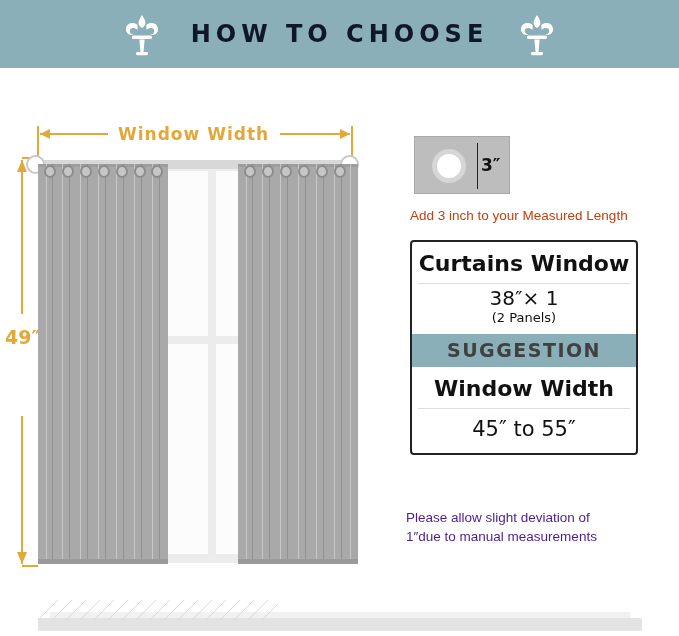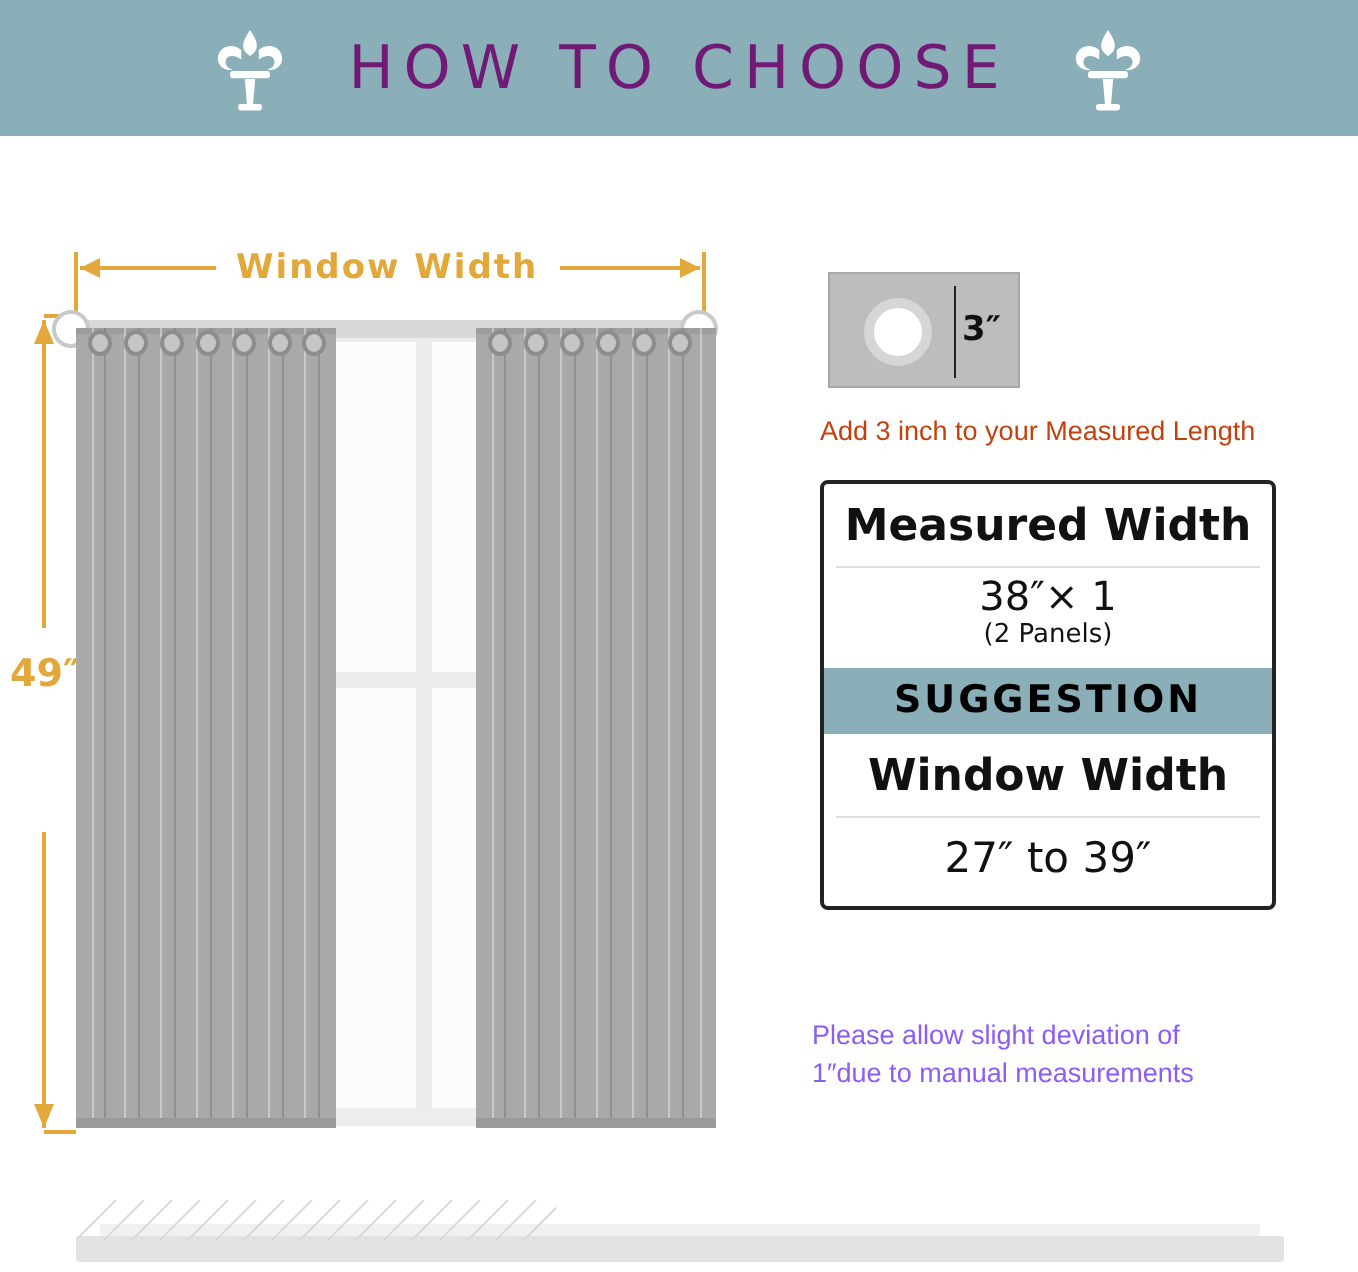--- a/index.html
+++ b/index.html
@@ -21,23 +21,23 @@
     left: 0; top: 0;
     width: 679px;
     height: 68px;
     background: #8aafb8;
     display: flex;
     align-items: center;
     justify-content: center;
     gap: 26px;
   }
   .banner-title {
-    color: #701a75;
-    font-size: 30px;
-    font-weight: normal;
+    color: #0f172a;
+    font-size: 24px;
+    font-weight: bold;
     letter-spacing: 5px;
     font-family: "DejaVu Sans", sans-serif;
     white-space: nowrap;
   }
   .fleur {
     width: 46px;
     height: 46px;
     position: relative;
     flex: none;
   }
@@ -272,21 +272,21 @@
     font-family: "DejaVu Sans", sans-serif;
   }
   .spec-sub {
     font-size: 13px;
     padding: 0 0 9px;
     font-family: "DejaVu Sans", sans-serif;
     text-align: center;
   }
   .spec-banner {
     background: #8aafb8;
-    color: #000000;
+    color: #404040;
     font-size: 19px;
     font-weight: bold;
     letter-spacing: 1.5px;
     text-align: center;
     padding: 5px 0 6px;
     font-family: "DejaVu Sans", sans-serif;
   }
   .spec-value-big {
     font-size: 21px;
     padding: 8px 0 12px;
@@ -297,21 +297,21 @@
     background: #dddddd;
     margin: 0 6px;
   }
   .deviation-note {
     position: absolute;
     left: 6px;
     top: 440px;
     width: 266px;
     font-size: 13.5px;
     line-height: 19px;
-    color: #8b5cf6;
+    color: #4c1d95;
   }
 
   
   .floor {
     position: absolute;
     left: 38px;
     top: 618px;
     width: 604px;
     height: 13px;
     background: #e3e3e3;
@@ -459,28 +459,28 @@
 <div class="right-panel">
 
   <div class="grommet-photo">
     <div class="hole"></div>
     <div class="grommet-dim-line"></div>
     <div class="grommet-dim-text">3″</div>
   </div>
   <div class="add-note">Add 3 inch to your Measured Length</div>
 
   <div class="spec-box">
-    <div class="spec-row spec-title">Measured Width</div>
+    <div class="spec-row spec-title">Curtains Window</div>
     <div class="spec-divider"></div>
     <div class="spec-row spec-value">38″× 1</div>
     <div class="spec-row spec-sub">(2 Panels)</div>
     <div class="spec-banner">SUGGESTION</div>
     <div class="spec-row spec-title">Window Width</div>
     <div class="spec-divider"></div>
-    <div class="spec-row spec-value-big">27″ to 39″</div>
+    <div class="spec-row spec-value-big">45″ to 55″</div>
   </div>
 
   <div class="deviation-note">
     <div>Please allow slight deviation of</div>
     <div>1″due to manual measurements</div>
   </div>
 </div>
 
 <div class="floor-shadow"></div>
 <div class="floor"></div>

